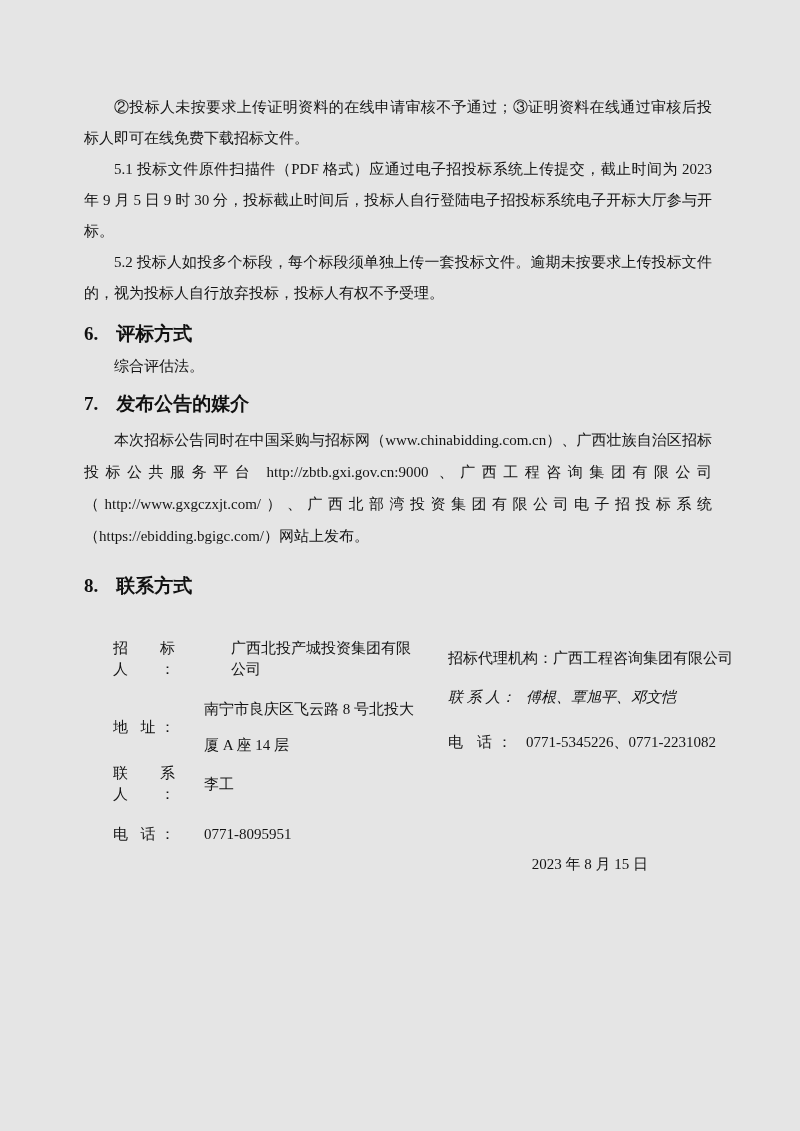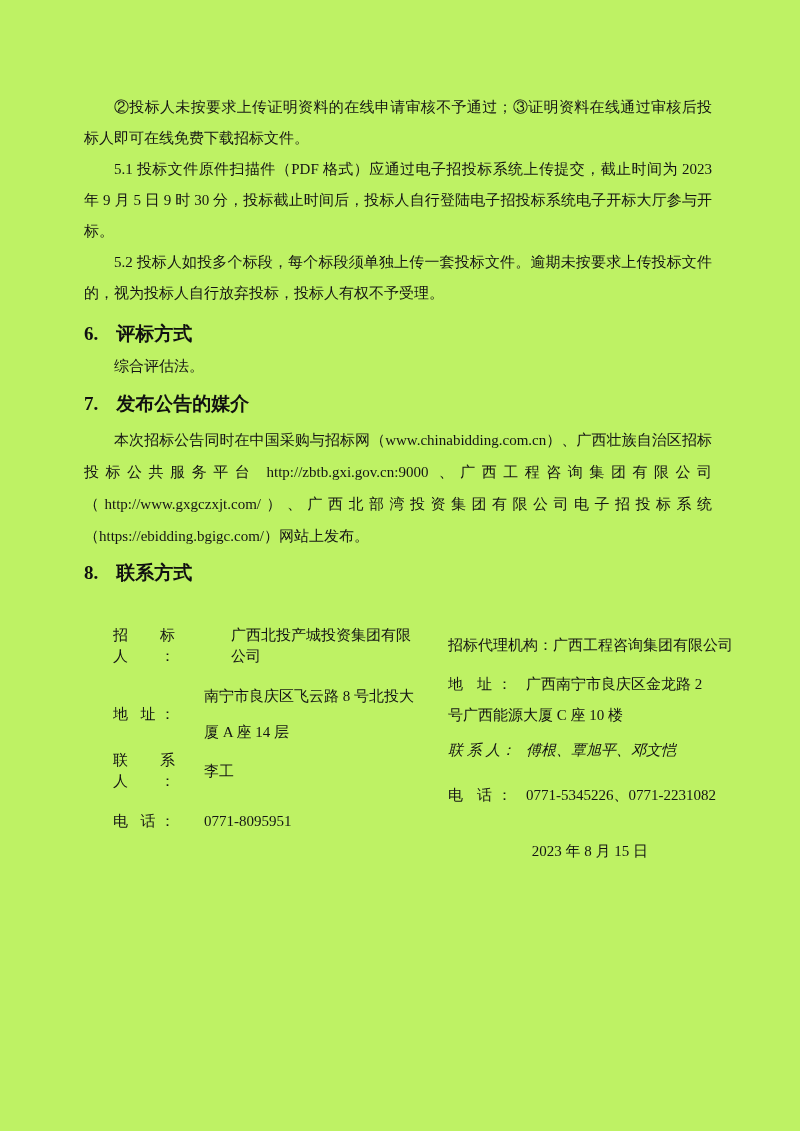--- a/index.html
+++ b/index.html
@@ -12,42 +12,42 @@
     height: 1131px;
     overflow: hidden;
     font-family: "Liberation Serif", "DejaVu Serif", serif;
     color: #141414;
   }
   .page {
     box-sizing: border-box;
     width: 800px;
     height: 1131px;
     padding: 92px 88px 0 84px;
-    background: #bef264;
+    background: #e5e5e5;
   }
   .para {
     margin: 0;
     font-size: 15px;
     line-height: 31px;
     text-align: justify;
     text-indent: 2em;
   }
   .para.p7 { line-height: 32px; }
   .heading {
     margin: 0;
     font-size: 19px;
     line-height: 26px;
     font-weight: bold;
     color: #101010;
   }
   .heading .h-num { margin-right: 18px; }
   .heading.s5 { margin: 9px 0 9px; }
   .heading.s6 { margin: 12px 0 4px; }
   .heading.s7 { margin: 9px 0 7px; }
-  .heading.s8 { margin: 8px 0 0; }
+  .heading.s8 { margin: 21px 0 0; }
 
   
   .contact {
     display: flex;
     margin: 39px 0 0 29px;
     font-size: 15px;
   }
   .c-left { width: 307px; flex: none; }
   .lc-row {
     display: flex;
@@ -120,21 +120,20 @@
         <div class="lc-value">李工</div>
       </div>
       <div class="lc-row r4">
         <div class="lc-label">电 话：</div>
         <div class="lc-value">0771-8095951</div>
       </div>
     </div>
 
     <div class="c-right">
       <p class="rc-row nowrap r1"><span>招标代理机构：</span><span>广西工程咨询集团有限公司</span></p>
-      <p class="rc-row r2"><span class="rc-label">地 址：</span><span>广西南宁市良庆区金龙路 2 号广西能源大厦 C 座 10 楼</span></p>
       <p class="rc-row nowrap r3"><span class="rc-label">联 系 人：</span><span>傅根、覃旭平、邓文恺</span></p>
       <p class="rc-row nowrap r4"><span class="rc-label">电 话：</span><span>0771-5345226、0771-2231082</span></p>
     </div>
 
   </div>
 
   <p class="date-line">2023 年 8 月 15 日</p>
 
 </div>
 

